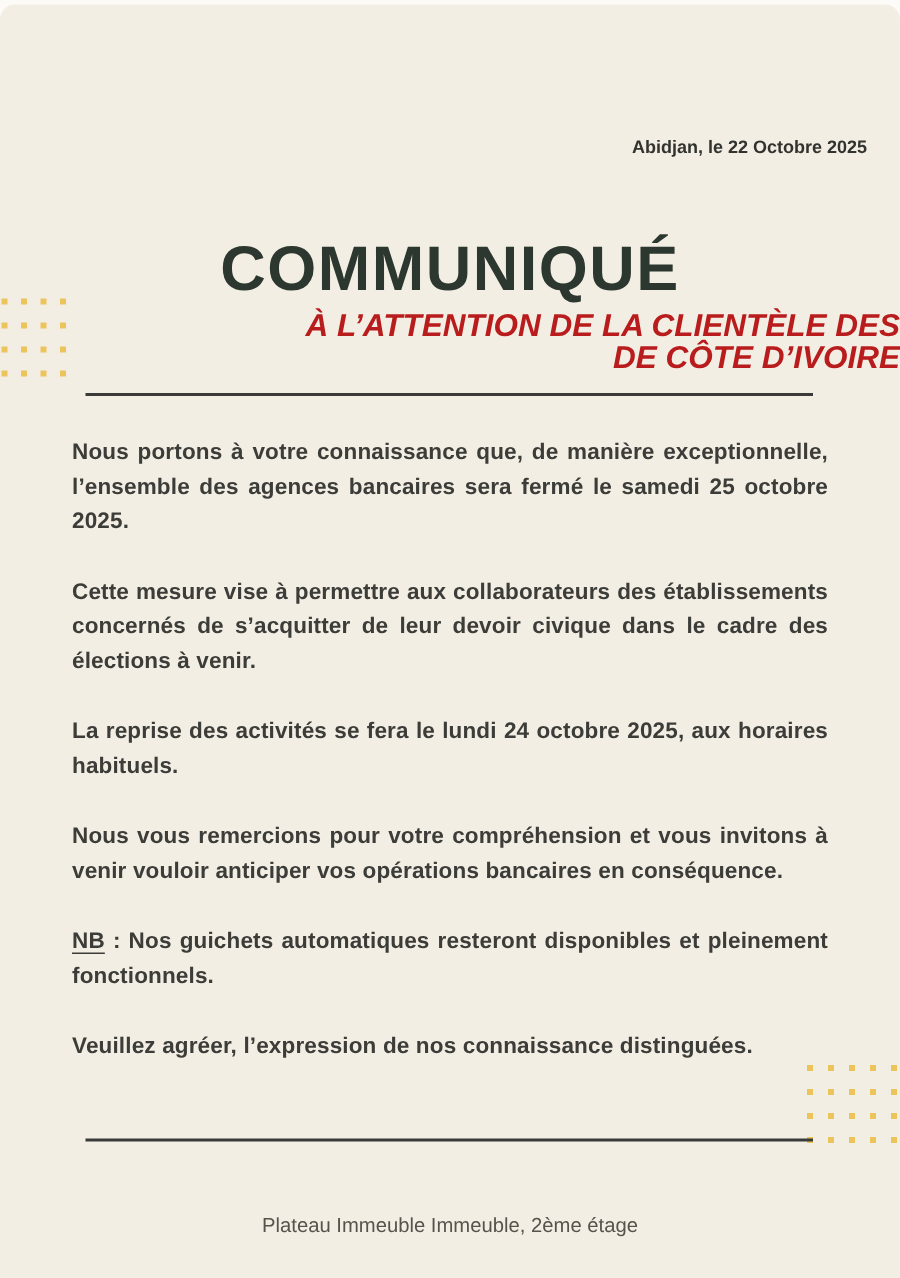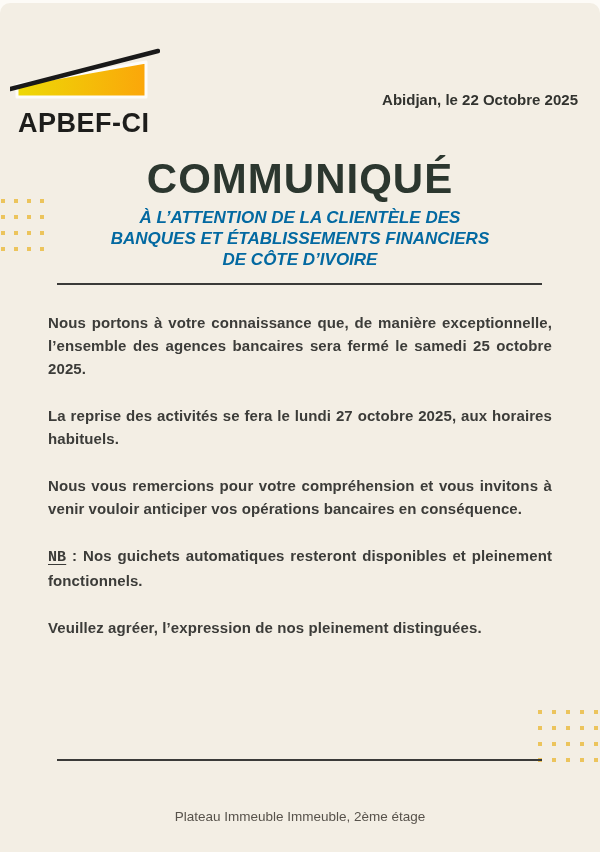--- a/index.html
+++ b/index.html
@@ -34,42 +34,43 @@
     letter-spacing: 0.5px;
     color: #1D1D1B;
     margin-top: 2px;
     margin-left: 8px;
   }
 
   .date-line {
     position: absolute;
     right: 22px;
     top: 43px;
-    font-size: 15px;
+    font-size: 12px;
     font-weight: 800;
     color: #32332F;
   }
 
   
   .title-block { text-align: center; margin-top: 6px; }
   .main-title {
     font-size: 42px;
     font-weight: 800;
     letter-spacing: 1px;
     color: #2C372F;
     line-height: 50px;
   }
   .subtitle {
     margin-top: 3px;
-    font-size: 17px;
+    font-size: 21px;
     font-weight: 800;
     font-style: italic;
-    color: #0369a1;
+    color: #b91c1c;
     line-height: 21px;
     text-transform: uppercase;
+    text-align: right;
   }
 
   .rule {
     height: 2px;
     background: #3A3A38;
     width: 485px;
     margin: 13px auto 0 57px;
     border: none;
   }
 
@@ -82,21 +83,21 @@
     font-weight: 700;
     line-height: 23px;
     letter-spacing: 0.1px;
   }
   .para {
     text-align: justify;
     text-align-last: left;
     margin-bottom: 24px;
   }
   .para:last-child { margin-bottom: 0; }
-  .nb-label { text-decoration: underline; text-underline-offset: 3px; font-family: Liberation Mono, monospace; }
+  .nb-label { text-decoration: underline; text-underline-offset: 3px; }
 
   
   .footer { position: absolute; top: 756px; left: 0; right: 0; }
   .footer .rule { margin-top: 0; }
   .footer-lines {
     margin-top: 11px;
     text-align: center;
     color: #57524B;
     font-size: 13.5px;
     font-weight: 400;
@@ -158,52 +159,39 @@
       <div class="dot" style="background: rgb(236, 196, 92);"></div>
       <div class="dot" style="background: rgb(236, 196, 92);"></div>
       <div class="dot" style="background: rgb(236, 196, 92);"></div>
       <div class="dot" style="background: rgb(236, 196, 92);"></div>
       <div class="dot" style="background: rgb(236, 196, 92);"></div>
       <div class="dot" style="background: rgb(236, 196, 92);"></div>
       <div class="dot" style="background: rgb(236, 196, 92);"></div>
     </div>
 
   <div class="header">
-    <div class="logo">
-      <svg width="150" height="58" viewBox="0 0 150 58">
-        <defs>
-          <linearGradient id="wedgeGrad" x1="0" y1="0" x2="1" y2="0">
-            <stop offset="0" stop-color="#EDD906"></stop>
-            <stop offset="1" stop-color="#FBA60A"></stop>
-          </linearGradient>
-        </defs>
-        <polygon points="7,37 136,14 136,49 7,49" fill="url(#wedgeGrad)" stroke="#FDFCF9" stroke-width="3" stroke-linejoin="round"></polygon>
-        <line x1="0" y1="41" x2="148" y2="3" stroke="#191919" stroke-width="4.5" stroke-linecap="round"></line>
-      </svg>
-      <div class="logo-text">APBEF-CI</div>
-    </div>
     <div class="date-line">Abidjan, le 22 Octobre 2025</div>
   </div>
 
   <div class="title-block">
     <div class="main-title">COMMUNIQUÉ</div>
     <div class="subtitle">
       <div>À L’ATTENTION DE LA CLIENTÈLE DES</div>
-      <div>BANQUES ET ÉTABLISSEMENTS FINANCIERS</div>
       <div>DE CÔTE D’IVOIRE</div>
     </div>
     <hr class="rule">
   </div>
 
   <div class="body-text">
     <p class="para">Nous portons à votre connaissance que, de manière exceptionnelle, l’ensemble des agences bancaires sera fermé le samedi 25 octobre 2025.</p>
-    <p class="para">La reprise des activités se fera le lundi 27 octobre 2025, aux horaires habituels.</p>
+    <p class="para">Cette mesure vise à permettre aux collaborateurs des établissements concernés de s’acquitter de leur devoir civique dans le cadre des élections à venir.</p>
+    <p class="para">La reprise des activités se fera le lundi 24 octobre 2025, aux horaires habituels.</p>
     <p class="para">Nous vous remercions pour votre compréhension et vous invitons à venir vouloir anticiper vos opérations bancaires en conséquence.</p>
     <p class="para"><span class="nb-label">NB</span><span> : Nos guichets automatiques resteront disponibles et pleinement fonctionnels.</span></p>
-    <p class="para">Veuillez agréer, l’expression de nos pleinement distinguées.</p>
+    <p class="para">Veuillez agréer, l’expression de nos connaissance distinguées.</p>
   </div>
 
   <div class="footer">
     <hr class="rule">
     <div class="footer-lines">
       <div>Plateau Immeuble Immeuble, 2ème étage</div>
       
       
       
     </div>

